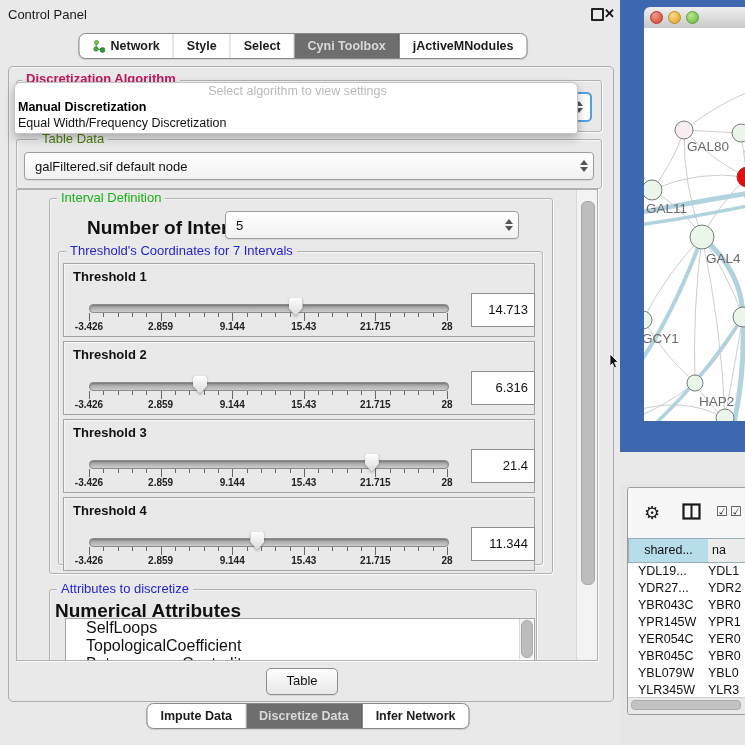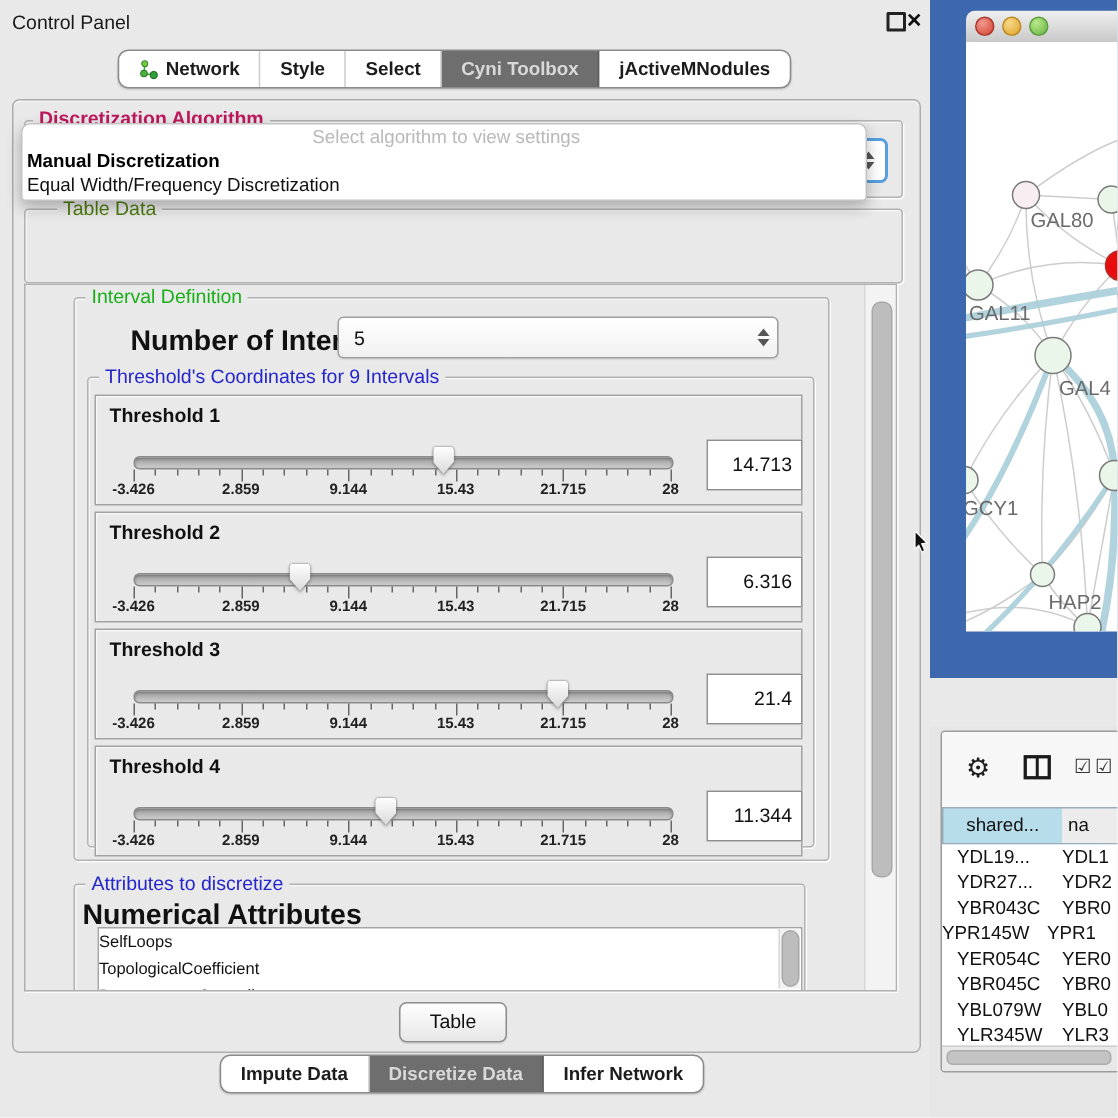--- a/index.html
+++ b/index.html
@@ -60,21 +60,21 @@
   .thumb{width:14px;height:18px;background:linear-gradient(#fefefe,#d9d9d9);
          clip-path:polygon(8% 0,92% 0,100% 10%,100% 55%,50% 100%,0 55%,0 10%);}
   .tick{position:absolute;width:1px;background:#666;top:49px;}
   .ticklabel{position:absolute;top:57px;transform:translateX(-50%);font-size:10px;
              font-weight:700;color:#222;white-space:nowrap;}
   .valuebox{position:absolute;left:407px;top:29px;width:56px;height:32px;background:#fff;
             border:1px solid #8f8f8f;font-size:13px;text-align:right;line-height:32px;
             padding-right:6px;}
   
   .list{background:#fff;border:1px solid #a5a5a5;overflow:hidden;}
-  .listitem{height:18px;line-height:18px;padding-left:0;font-size:11px;color:#111;}
+  .listitem{height:18px;line-height:18px;padding-left:20px;font-size:16px;color:#111;}
   .boldlabel{font-weight:700;font-size:19px;color:#111;}
   .button{background:linear-gradient(#ffffff,#e7e7e7);border:1px solid #8d8d8d;
           border-radius:5px;font-size:13px;text-align:center;line-height:24px;
           box-shadow:0 1px 1px rgba(0,0,0,.1);}
   
   .bluebg{background:#3d68ae;}
   .nwtitle{position:absolute;left:0;top:0;right:0;height:21px;border-radius:6px 0 0 0;
            background:linear-gradient(#efefef,#c9c9c9);border-bottom:1px solid #8e8e8e;
            display:flex;align-items:center;padding-left:6px;gap:5px;}
   .light{width:11px;height:11px;border-radius:50%;}
@@ -139,37 +139,44 @@
   </div>
 
   <div class="abs popup" style="left:14px;top:82px;width:562px;height:50px;">
     <div class="popup-row popup-placeholder">Select algorithm to view settings</div>
     <div class="popup-row popup-bold">Manual Discretization</div>
     <div class="popup-row">Equal Width/Frequency Discretization</div>
   </div>
 
   <div class="abs group" style="left:16px;top:139px;width:584px;height:48px;"></div>
   <span class="grouptitle gt-plain" style="left:38px;top:132px;font-weight:400;color:#4d7c0f;">Table Data</span>
+  <div class="combo" style="left:24px;top:152px;width:568px;height:26px;">
+    <span class="val">galFiltered.sif default node</span>
+    <span class="spinner">
+      <i class="spin-up"></i>
+        <i class="spin-down"></i>
+      </span>
+  </div>
 
   <div class="abs scrollpane" style="left:16px;top:189px;width:580px;height:470px;">
 
     <div class="abs group" style="left:32px;top:8px;width:502px;height:374px;"></div>
     <span class="grouptitle gt-green" style="left:40px;top:1px;">Interval Definition</span>
 
     <div class="abs boldlabel" style="left:70px;top:27px;">Number of Intervals</div>
     <div class="combo" style="left:208px;top:21px;width:292px;height:26px;">
       <span class="val">5</span>
       <span class="spinner">
         <i class="spin-up"></i>
           <i class="spin-down"></i>
         </span>
     </div>
 
     <div class="abs group" style="left:41px;top:61px;width:483px;height:312px;"></div>
-    <span class="grouptitle gt-blue" style="left:49px;top:54px;">Threshold's Coordinates for 9 Intervals</span>
+    <span class="grouptitle gt-blue" style="left:49px;top:54px;">Threshold's Coordinates for 7 Intervals</span>
     <div id="thstack" class="abs" style="left:46px;top:73px;">
         <div class="tpanel">
           <div class="tpanel-title">Threshold 1</div>
           <div class="track"></div>
           <div class="tick" style="left: 25px; height: 8px;"></div>
           <div class="tick" style="left: 39.3px; height: 4px;"></div>
           <div class="tick" style="left: 53.6px; height: 4px;"></div>
           <div class="tick" style="left: 68px; height: 4px;"></div>
           <div class="tick" style="left: 82.3px; height: 4px;"></div>
           <div class="tick" style="left: 96.6px; height: 8px;"></div>
@@ -434,21 +441,21 @@
       <span class="abs icon-dejavu" style="left:102px;top:16px;font-size:13px;color:#333;">☑</span>
     </div>
 
     <div class="abs th-cell" id="thcell0" style="left:0;top:50px;width:79px;background:#b7dcea;border-left:1px solid #98aebb;">shared...</div>
     <div class="abs th-cell" id="thcell1" style="left:80px;top:50px;width:38px;background:#ececec;text-align:left;padding-left:4px;">na</div>
 
     <div id="tbody" class="abs" style="left:0;top:75px;width:118px;height:134px;overflow:hidden;background:#fff;">
         <div class="trow"><span style="margin-left: 10px; width: 70px;">YDL19...</span><span style="width: 38px;">YDL1</span></div>
         <div class="trow"><span style="margin-left: 10px; width: 70px;">YDR27...</span><span style="width: 38px;">YDR2</span></div>
         <div class="trow"><span style="margin-left: 10px; width: 70px;">YBR043C</span><span style="width: 38px;">YBR0</span></div>
-        <div class="trow"><span style="width: 70px;">YPR145W</span><span style="width: 38px;">YPR1</span></div>
+        <div class="trow"><span style="margin-left: 10px; width: 70px;">YPR145W</span><span style="width: 38px;">YPR1</span></div>
         <div class="trow"><span style="margin-left: 10px; width: 70px;">YER054C</span><span style="width: 38px;">YER0</span></div>
         <div class="trow"><span style="margin-left: 10px; width: 70px;">YBR045C</span><span style="width: 38px;">YBR0</span></div>
         <div class="trow"><span style="margin-left: 10px; width: 70px;">YBL079W</span><span style="width: 38px;">YBL0</span></div>
         <div class="trow"><span style="margin-left: 10px; width: 70px;">YLR345W</span><span style="width: 38px;">YLR3</span></div>
       </div>
 
     <div class="abs htrack" style="left:0;top:209px;width:118px;height:17px;">
       <div class="hthumb" style="left:3px;top:2px;width:108px;height:8px;"></div>
     </div>
   </div>

